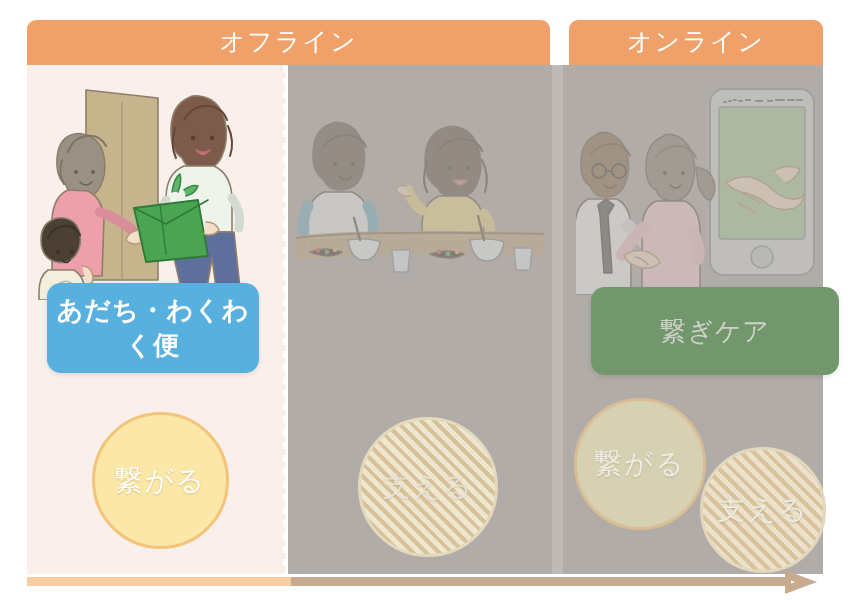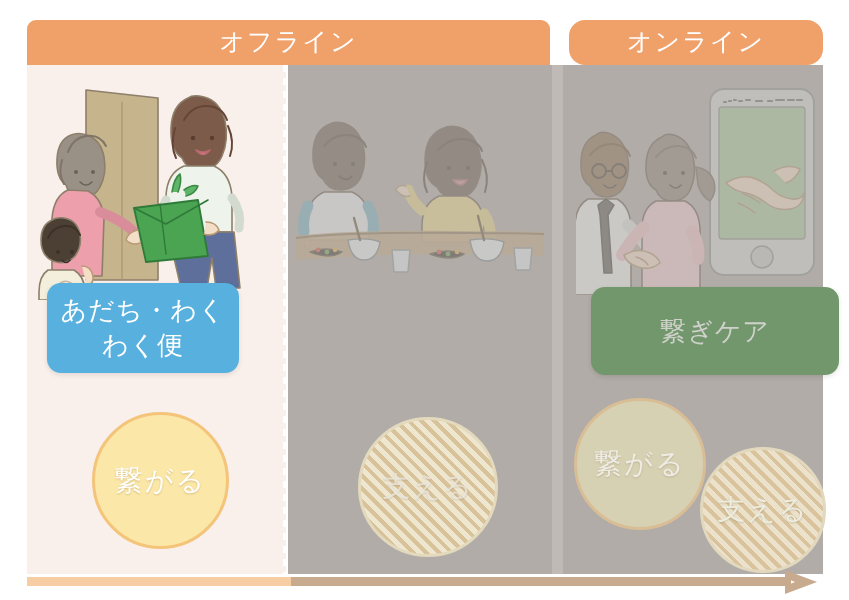--- a/index.html
+++ b/index.html
@@ -31,21 +31,21 @@
     color: #ffffff;
     font-size: 25px;
     letter-spacing: 2px;
     display: flex;
     align-items: center;
     justify-content: center;
     box-sizing: border-box;
     padding-bottom: 2px;
   }
   #tab-offline { left: 27px;  width: 523px; }
-  #tab-online  { left: 569px; width: 254px; border-radius: 16px; }
+  #tab-online  { left: 569px; width: 254px; }
 
   
   .col-bg {
     position: absolute;
     top: 65px;
     height: 509px;
   }
   #col1-bg { left: 27px;  width: 259px; background: #faf0eb; }
   #col2-bg { left: 288px; width: 264px; background: #b1aca7; }
   #col3-bg { left: 563px; width: 260px; background: #b1aca7; }
@@ -82,23 +82,24 @@
     border-radius: 14px;
     display: flex;
     align-items: center;
     justify-content: center;
     font-size: 26px;
     letter-spacing: 1px;
     box-sizing: border-box;
     text-align: center;
   }
   #pill-1 {
-    left: 47px; top: 283px; width: 192px; height: 90px;
+    left: 47px; top: 283px; width: 212px; height: 90px;
     background: #57b0de; color: #ffffff;
     box-shadow: 0 2px 5px rgba(0,0,0,0.10);
+    font-weight: bold;
   }
   #pill-2 {
     left: 315px; top: 287px; width: 215px; height: 88px;
     background: #b79f6e; color: #cac5bf;
     box-shadow: 0 2px 5px rgba(0,0,0,0.10);
   }
   #pill-3 {
     left: 591px; top: 287px; width: 248px; height: 88px;
     background: #73976c; color: #cfd1cb;
     box-shadow: 0 2px 5px rgba(0,0,0,0.10);

